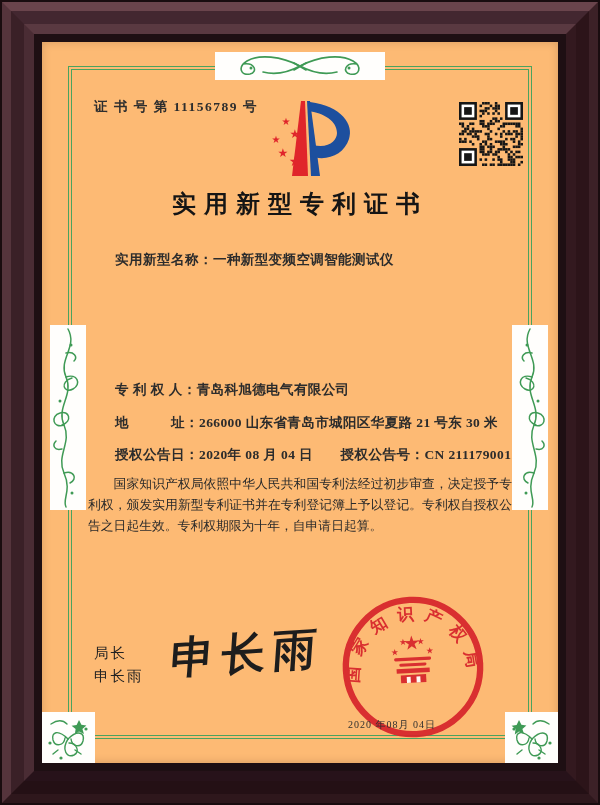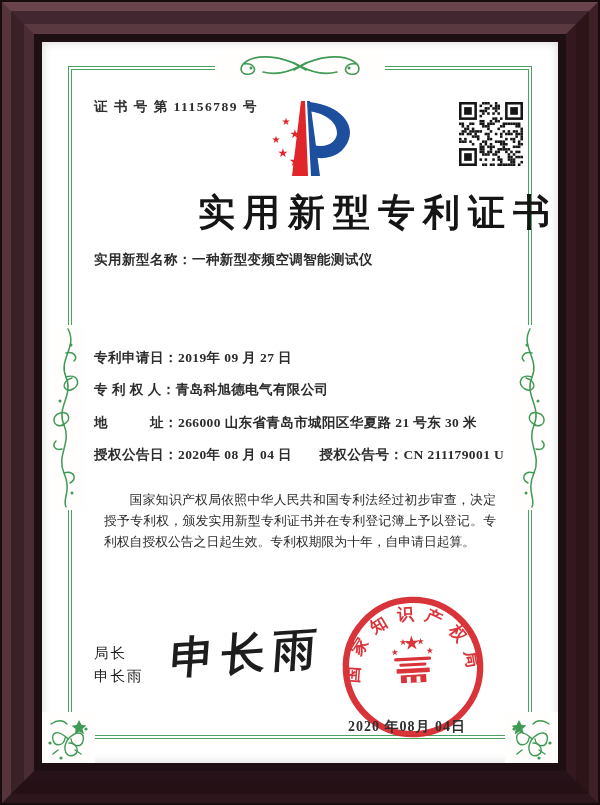--- a/index.html
+++ b/index.html
@@ -7,60 +7,60 @@
        font-family:"Liberation Serif","DejaVu Serif",serif;}
   
   .frame-l1{position:absolute;inset:0;background:#190c0f;}
   .frame-l2{position:absolute;inset:2px;border-style:solid;border-width:9px;
             border-color:#6a444c #3c2127 #2e171c #55343c;}
   .frame-l3{position:absolute;inset:11px;border-style:solid;border-width:13px;
             border-color:#432730 #2c1419 #241015 #3a2027;}
   .frame-l4{position:absolute;inset:24px;border-style:solid;border-width:10px;
             border-color:#5a3941 #33191f #27121a #4a2c34;}
   .frame-l5{position:absolute;inset:34px;border:8px solid #1e0f13;}
-  .paper{position:absolute;inset:42px;background:#ffffff;
+  .paper{position:absolute;inset:42px;background:#fdba74;
          box-shadow:inset 0 0 10px rgba(40,20,20,.18);overflow:hidden;}
   
   .gborder{position:absolute;left:26px;right:26px;top:24px;bottom:24px;
            border:1.5px solid #4aa35f;}
   .gborder-inner{position:absolute;inset:2px;border:1px solid #4aa35f;}
   
   .orn{position:absolute;background:#fffefc;z-index:1;}
   .orn svg{display:block;}
   .orn-top{left:173px;top:10px;width:170px;height:28px;}
   .orn-left{left:8px;top:283px;width:36px;height:185px;}
   .orn-right{left:470px;top:283px;width:36px;height:185px;}
   .orn-right svg{transform:scaleX(-1);}
   .orn-bl{left:-1px;top:670px;width:54px;height:54px;}
   .orn-br{left:463px;top:670px;width:54px;height:54px;}
   
   .certno{position:absolute;left:52px;top:56px;font-size:13.5px;color:#2e2e2e;
           letter-spacing:1.5px;font-weight:600;}
   .logo{position:absolute;left:208px;top:50px;width:104px;height:92px;}
   .qr{position:absolute;left:417px;top:60px;width:64px;height:64px;}
-  .title{position:absolute;left:0;right:0;top:146px;text-align:right;
-         font-size:37px;font-weight:700;color:#151515;letter-spacing:8px;}
+  .title{position:absolute;left:0;right:0;top:146px;text-align:center;
+         font-size:24px;font-weight:700;color:#151515;letter-spacing:8px;}
   .row{position:absolute;left:52px;right:30px;font-size:13.5px;font-weight:600;
        color:#2c2c2c;white-space:nowrap;}
-  .row .lbl{letter-spacing:.5px;}
+  .row .lbl{letter-spacing:.5px;margin-left:21px;}
   .row .val{letter-spacing:.4px;}
   .row .second{margin-left:24px;}
   .paras{position:absolute;left:46px;width:424px;top:432px;font-size:12.8px;
          line-height:1.64;color:#2a2a2a;text-align:justify;font-weight:500;}
-  .paras p{margin:16px;text-indent:2em;}
+  .paras p{margin:0;text-indent:2em;}
   .officer{position:absolute;left:52px;font-size:14.5px;font-weight:400;
            color:#222;font-family:"Liberation Sans","DejaVu Sans",sans-serif;
            letter-spacing:2px;}
   .sig{position:absolute;left:128px;top:580px;width:220px;height:70px;
        font-size:44px;font-weight:600;color:#1d1d1d;letter-spacing:7px;
        transform:rotate(-4deg) skewX(-8deg);white-space:nowrap;}
   .seal{position:absolute;left:298px;top:552px;width:146px;height:146px;z-index:2;
         transform:rotate(-3deg);opacity:.93;}
   .sealdate{position:absolute;left:306px;top:676px;width:170px;z-index:3;
-            font-size:14px;font-weight:700;color:#2f2f2f;letter-spacing:1px;}
+            font-size:10px;font-weight:400;color:#2f2f2f;letter-spacing:1px;}
 </style>
 </head>
 <body>
 
 <div>
   <div class="frame-l1"></div>
   <div class="frame-l2"></div>
   <div class="frame-l3"></div>
   <div class="frame-l4"></div>
   <div class="frame-l5"></div>
@@ -360,23 +360,20 @@
           <rect x="0" y="46.08" width="17.92" height="17.92" fill="#161616"></rect>
           <rect x="2.56" y="48.64" width="12.8" height="12.8" fill="#fff"></rect>
           <rect x="5.12" y="51.2" width="7.68" height="7.68" fill="#161616"></rect>
         </svg></div>
 
     <div class="title">实用新型专利证书</div>
 
     <div class="row" style="top:209px">
       <span class="lbl">实用新型名称：</span><span class="val">一种新型变频空调智能测试仪</span>
     </div>
-    <div class="row" style="top:307px">
-      <span class="lbl">专利申请日：</span><span class="val">2019年 09 月 27 日</span>
-    </div>
     <div class="row" style="top:339px">
       <span class="lbl">专 利 权 人：</span><span class="val">青岛科旭德电气有限公司</span>
     </div>
     <div class="row" style="top:372px">
       <span class="lbl">地　　　址：</span><span class="val">266000 山东省青岛市城阳区华夏路 21 号东 30 米</span>
     </div>
     <div class="row" style="top:404px">
       <span class="lbl">授权公告日：</span><span class="val">2020年 08 月 04 日</span>
       <span class="lbl second">授权公告号：</span><span class="val">CN 211179001 U</span>
     </div>

